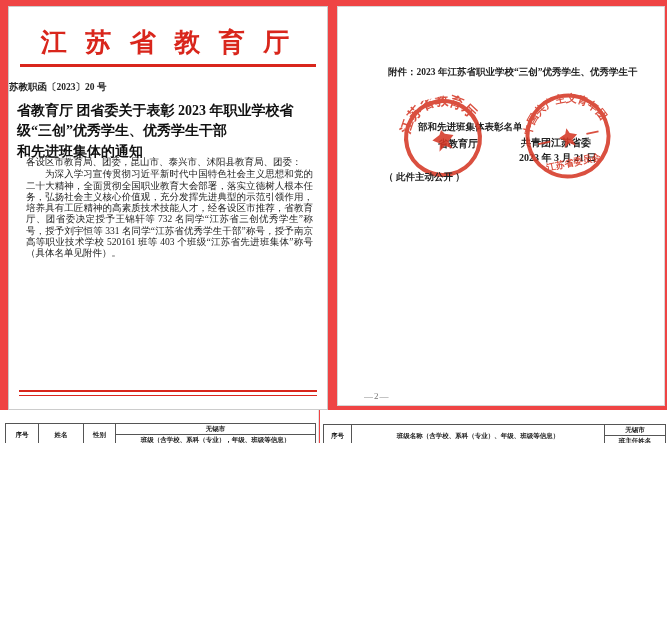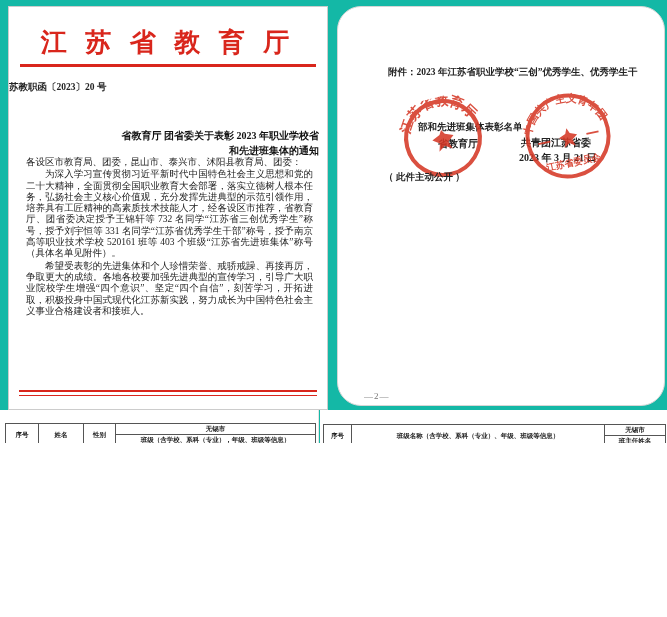--- a/index.html
+++ b/index.html
@@ -1,30 +1,30 @@
 <!DOCTYPE html>
 <html><head>
 <meta charset="utf-8">
 <style>
   html,body{margin:0;padding:0;}
-  .canvas{position:relative;width:667px;height:443px;background:#14b8a6;overflow:hidden;
+  .canvas{position:relative;width:667px;height:443px;background:#ef4444;overflow:hidden;
           font-family:"Liberation Serif","DejaVu Serif",serif;}
 
   
   .page{position:absolute;background:#fff;border:1px solid #cccccc;}
   .page1{left:8px;top:6px;width:318px;height:402px;}
-  .page2{left:337px;top:6px;width:326px;height:398px;border-color:#d6d6d6;border-radius:24px;}
+  .page2{left:337px;top:6px;width:326px;height:398px;border-color:#d6d6d6;}
 
   .letterhead{position:absolute;top:18px;left:0;width:100%;text-align:center;color:#d9261c;
               font-size:26px;font-weight:bold;letter-spacing:6px;white-space:nowrap;}
   .red-rule{position:absolute;top:57px;left:11px;right:11px;height:2.5px;background:#d9261c;}
   .doc-number{position:absolute;top:74px;left:0;right:38px;text-align:left;font-size:9.5px;
               font-weight:bold;color:#222;}
-  .notice-title{position:absolute;top:94px;left:8px;right:8px;text-align:right;font-size:10px;
-                font-weight:bold;color:#111;line-height:1.45;margin-top:28px;}
+  .notice-title{position:absolute;top:94px;left:8px;right:8px;text-align:left;font-size:14px;
+                font-weight:bold;color:#111;line-height:1.45;}
   .body-text{position:absolute;top:150px;left:17px;right:14px;font-size:9.5px;line-height:11.3px;
              color:#222;text-align:justify;}
   .body-text p{margin:0 0 1px 0;}
   .body-text p.indent{text-indent:2em;}
   .double-rule{position:absolute;top:383px;left:10px;right:10px;height:3px;
                border-top:2.5px solid #d9261c;border-bottom:1.5px solid #d9261c;}
 
   .attachment{position:absolute;top:56px;left:50px;right:18px;font-size:9.5px;font-weight:bold;
               line-height:1.9;color:#222;}
   .attachment .att2{padding-left:30px;margin-top:37px;}
@@ -61,26 +61,26 @@
 <body>
 
 <div class="canvas">
 
   <div class="page page1">
     <div class="letterhead">江 苏 省 教 育 厅</div>
     <div class="red-rule"></div>
     <div class="doc-number">苏教职函〔2023〕20 号</div>
     <div class="notice-title">
       <div>省教育厅 团省委关于表彰 2023 年职业学校省</div>
+      <div>级“三创”优秀学生、优秀学生干部</div>
       <div>和先进班集体的通知</div>
     </div>
     <div class="body-text">
       <p>各设区市教育局、团委，昆山市、泰兴市、沭阳县教育局、团委：</p>
       <p class="indent">为深入学习宣传贯彻习近平新时代中国特色社会主义思想和党的二十大精神，全面贯彻全国职业教育大会部署，落实立德树人根本任务，弘扬社会主义核心价值观，充分发挥先进典型的示范引领作用，培养具有工匠精神的高素质技术技能人才，经各设区市推荐，省教育厅、团省委决定授予王锦轩等 732 名同学“江苏省三创优秀学生”称号，授予刘宇恒等 331 名同学“江苏省优秀学生干部”称号，授予南京高等职业技术学校 520161 班等 403 个班级“江苏省先进班集体”称号（具体名单见附件）。</p>
-      <p class="indent">希望受表彰的先进集体和个人珍惜荣誉、戒骄戒躁、再接再厉，争取更大的成绩。各地各校要加强先进典型的宣传学习，引导广大职业院校学生增强“四个意识”、坚定“四个自信”，刻苦学习，开拓进取，积极投身中国式现代化江苏新实践，努力成长为中国特色社会主义事业合格建设者和接班人。</p>
     </div>
     <div class="double-rule"></div>
   </div>
 
   <div class="page page2">
     <div class="attachment">
       <div>附件：2023 年江苏省职业学校“三创”优秀学生、优秀学生干</div>
       <div class="att2">部和先进班集体表彰名单</div>
     </div>
 

